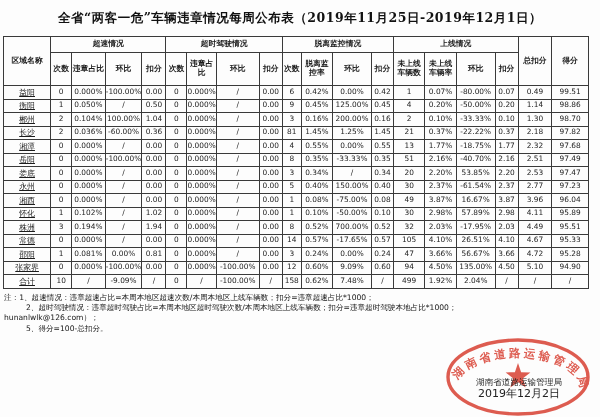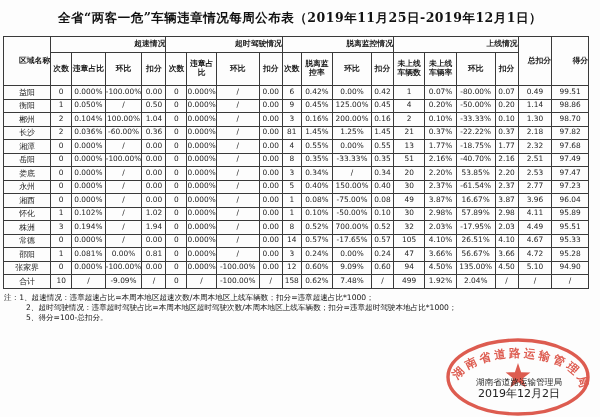--- a/index.html
+++ b/index.html
@@ -30,24 +30,24 @@
     border:1px solid #3a3a3a;
     text-align:center;
     vertical-align:middle;
     padding:0;
     font-size:7.4px;
     line-height:1.15;
     overflow:hidden;
     background:transparent;
   }
   table.vt thead th{font-weight:600;font-size:7.8px;}
-  tr.grp th{height:15px;text-align:right;}
+  tr.grp th{height:15px;}
   tr.sub th{height:32px;}
   table.vt tbody td{height:12.5px;font-size:7.4px;}
-  table.vt tbody td.region{font-size:7.9px;}
+  table.vt tbody td.region{font-size:7.9px;text-decoration:underline;}
   col.c-name{width:45px;}
   col.c-sn{width:20px;} col.c-sp{width:32px;} col.c-sh{width:35px;} col.c-sk{width:23px;}
   col.c-on{width:20px;} col.c-op{width:28px;} col.c-oh{width:41px;} col.c-ok{width:22px;}
   col.c-mn{width:18px;} col.c-mp{width:30px;} col.c-mh{width:37px;} col.c-mk{width:21px;}
   col.c-un{width:30px;} col.c-up{width:30px;} col.c-uh{width:37px;} col.c-uk{width:22px;}
   col.c-tot{width:32px;} col.c-score{width:35px;}
   .notes{
     margin:4px 0 9px 4px;
     font-size:7.6px;
     line-height:1.38;
@@ -442,20 +442,21 @@
           <td>/</td>
           <td>/</td>
           <td>/</td>
         </tr>
       </tbody>
   </table>
 
   <div class="notes">
     <div>注：1、超速情况：违章超速占比=本周本地区超速次数/本周本地区上线车辆数；扣分=违章超速占比*1000；</div>
     <div class="note-indent">2、超时驾驶情况：违章超时驾驶占比=本周本地区超时驾驶次数/本周本地区上线车辆数；扣分=违章超时驾驶本地占比*1000；</div>
+    <div>hunanlwlk@126.com）；</div>
     <div class="note-indent">5、得分=100-总扣分。</div>
   </div>
 
   <div class="sign">
     <svg width="152" height="84" viewBox="0 0 152 84">
       <g class="stamp-red">
         <ellipse cx="75" cy="41" rx="70" ry="37" fill="none" stroke="#d7392b" stroke-width="3.4"></ellipse>
         <path id="sealArc" d="M 13 52 A 62 31 0 1 1 137 52" fill="none"></path>
         <text font-size="11.5" fill="#d7392b" font-weight="bold" letter-spacing="3">
           <textPath href="#sealArc" startOffset="8">湖南省道路运输管理局</textPath>

